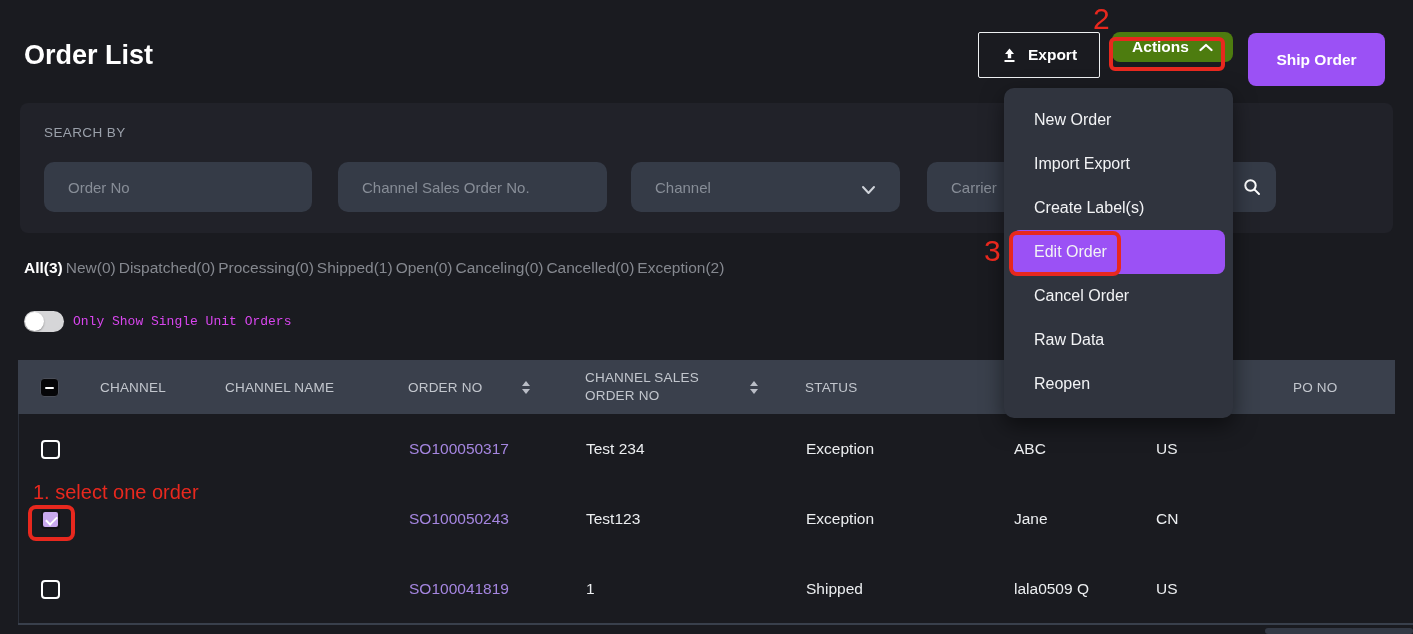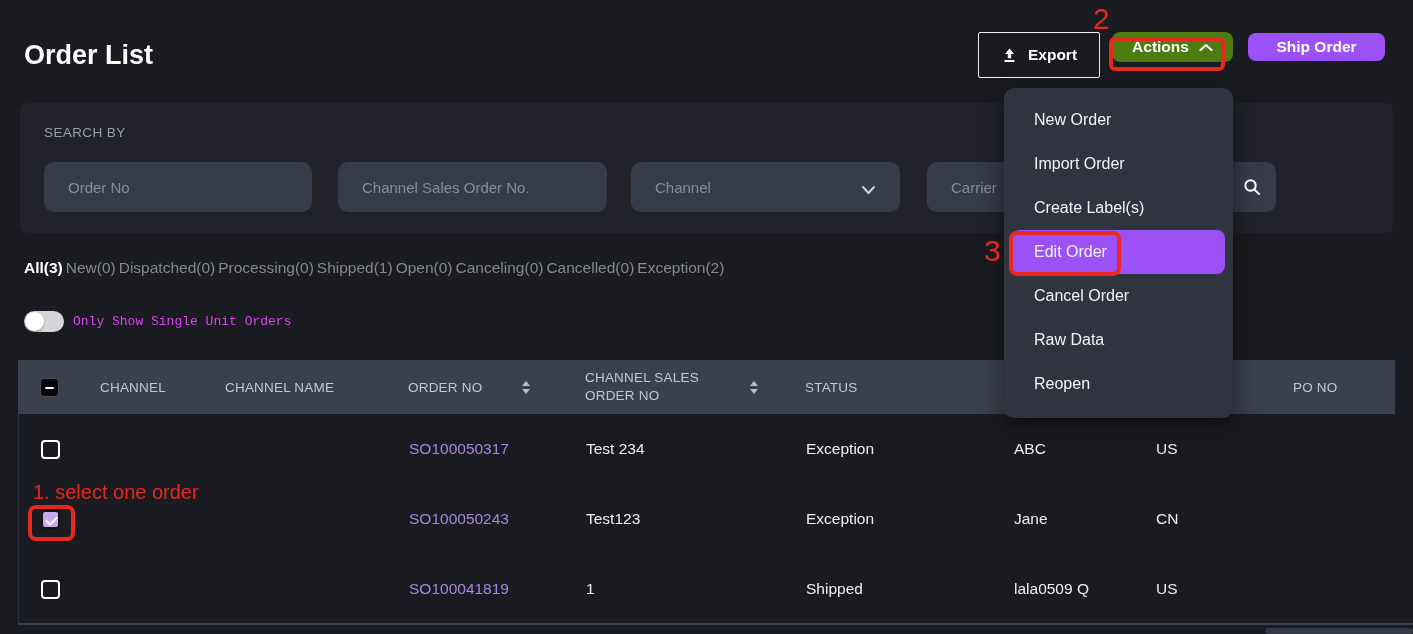--- a/index.html
+++ b/index.html
@@ -12,21 +12,21 @@
   }
   .app { position:absolute; inset:0; }
 
   
   .page-title { position:absolute; left:24px; top:40px; font-size:27px; font-weight:600; color:#ffffff; }
   .btn { position:absolute; display:flex; align-items:center; justify-content:center; gap:10px;
          font-size:15.5px; font-weight:700; color:#fff; cursor:pointer; border:none; background:none; 
          font-family:"Liberation Sans", sans-serif; }
   .btn-export { left:978px; top:32px; width:122px; height:46px; border:1.5px solid #eef0f2; border-radius:2px; background:transparent; }
   .btn-actions { left:1112px; top:32px; width:121px; height:30px; border-radius:8px; background:#4d7c0f; }
-  .btn-ship { left:1248px; top:33px; width:137px; height:28px; border-radius:8px; background:#9b51f5; }
+  .btn-ship { left:1248px; top:33px; width:137px; height:53px; border-radius:8px; background:#9b51f5; }
   .icn { display:inline-flex; align-items:center; }
 
   
   .search-panel { position:absolute; left:20px; top:103px; width:1373px; height:130px; background:#212229; border-radius:8px; }
   .search-label { position:absolute; left:24px; top:22px; font-size:13.5px; letter-spacing:.4px; color:#9aa0aa; }
   .inp { position:absolute; top:59px; height:50px; background:#353b47; border:none; border-radius:10px;
          color:#e8eaee; font-size:15px; padding:0 24px; font-family:"Liberation Sans", sans-serif; }
   .inp::placeholder { color:#878d97; }
   .inp-order-no { left:24px; width:268px; }
   .inp-cson { left:318px; width:269px; }
@@ -224,21 +224,21 @@
       <div>US</div>
       <div></div>
     </div>
   </div>
 
   <div class="bottom-line"></div>
   <div class="scroll-thumb"></div>
 
   <div class="menu">
     <div class="menu-item">New Order</div>
-    <div class="menu-item">Import Order</div>
+    <div class="menu-item">Import Export</div>
     <div class="menu-item">Create Label(s)</div>
     <div class="menu-item active">Edit Order</div>
     <div class="menu-item">Cancel Order</div>
     <div class="menu-item">Raw Data</div>
     <div class="menu-item">Reopen</div>
   </div>
 
   <div class="ann ann-step2-num">2</div>
   <div class="ann ann-box ann-step2-box"></div>
   <div class="ann ann-step3-num">3</div>

